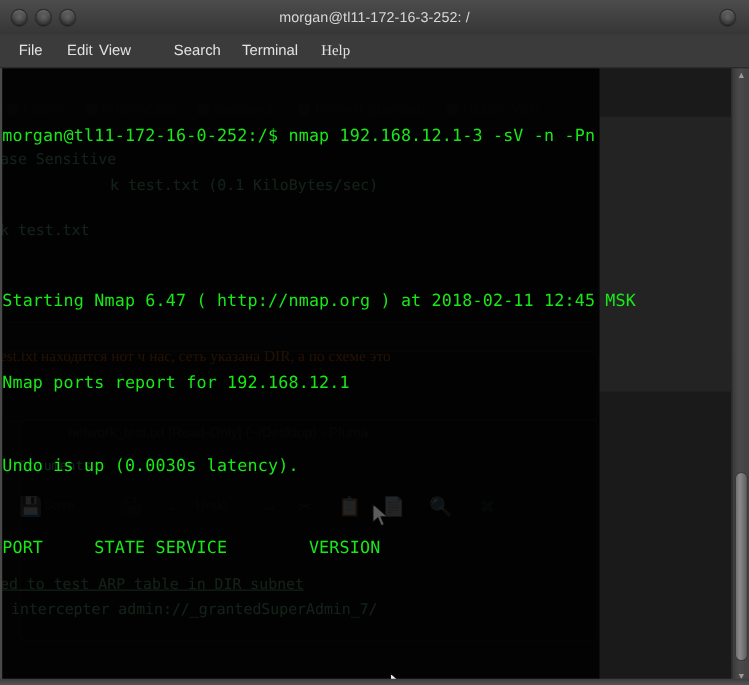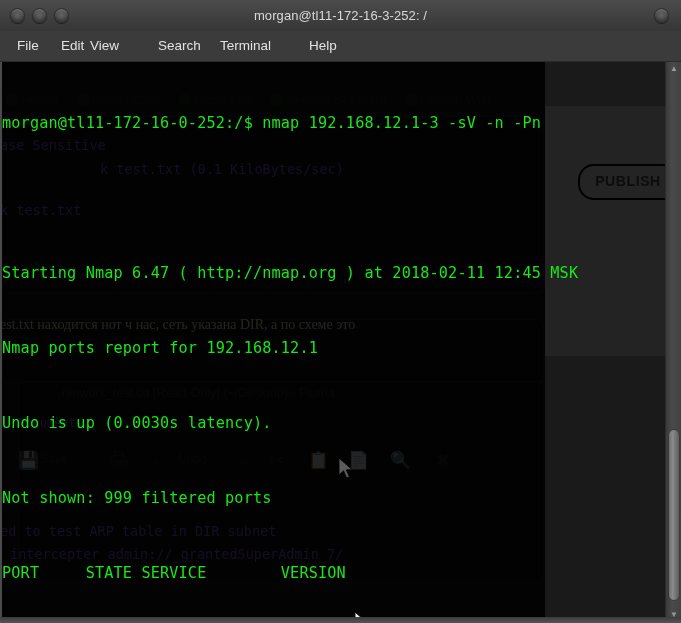--- a/index.html
+++ b/index.html
@@ -124,27 +124,27 @@
     background: #242424;
   }
   .bg-text {
     position: absolute;
     white-space: nowrap;
     font-family: "Liberation Sans", sans-serif;
     color: #2e2e2e;
     font-size: 13px;
   }
   .bg-green {
-    color: #8b5cf6;
+    color: #86efac;
     font-family: "DejaVu Sans Mono", monospace;
     font-size: 13.5px;
     text-align: right;
   }
   .bg-ru {
-    color: #fef9c3;
+    color: #f97316;
     font-family: "Liberation Serif", serif;
     font-size: 14px;
   }
   .bg-bookmarks {
     color: #262626;
     font-size: 13px;
   }
   .bg-bookmarks span.bm {
     margin-right: 19px;
   }
@@ -278,39 +278,38 @@
   }
 </style>
 </head>
 <body>
 
 <div id="window">
 
   <div id="bg-layer">
 
     <div id="bg-panel-right"></div>
-    <div id="bg-publish">PUBLISH</div>
 
     <div class="bg-text bg-bookmarks" style="left:6px; top:31px;">
       <span class="bm"><span class="bg-icon"></span><span>Forum</span></span><span class="bm"><span class="bg-icon"></span><span>FrozenChat</span></span><span class="bm"><span class="bg-icon"></span><span>Exploit-db</span></span><span class="bm"><span class="bg-icon"></span><span>Pentest Standard</span></span><span class="bm"><span class="bg-icon"></span><span>Hidden Wiki</span></span>
     </div>
 
     <div class="bg-frame" style="left:2px; top:55px; width:540px; height:175px;"></div>
     <div class="bg-frame" style="left:2px; top:258px; width:540px; height:62px;"></div>
     <div class="bg-frame" style="left:18px; top:320px; width:524px; height:200px;"></div>
 
     <div id="bg-pluma">network_test.txt [Read-Only] (~/Desktop) - Pluma</div>
 
     <div class="bg-text bg-green" style="left:100px; top:100px;">k test.txt (0.1 KiloBytes/sec)</div>
     <div class="bg-text bg-green" style="left:0px; top:141px;">k test.txt</div>
     <div class="bg-text bg-green" style="left:0px; top:76px;">ase Sensitive</div>
 
     <div class="bg-text bg-ru" style="left:0px; top:256px;">est.txt находится нот ч нас, сеть указана DIR, а по схеме это</div>
 
-    <div class="bg-text bg-green" style="left:0px; top:462px;">ed to test ARP table in DIR subnet</div>
+    <div class="bg-text bg-green" style="left:0px; top:462px;text-decoration:underline;">ed to test ARP table in DIR subnet</div>
     <div class="bg-text bg-green" style="left:10px; top:485px;">intercepter admin://_grantedSuperAdmin_7/</div>
 
     <div id="bg-toolbar">
       <span class="tb-g" style="left:0px;  top:4px;">💾</span>
       <span class="tb-g" style="left:22px; top:6px; font-size:12px;">Save</span>
       <span class="tb-g" style="left:90px; top:4px;">🖨</span>
       <span class="tb-g" style="left:132px;top:4px;">←</span>
       <span class="tb-g" style="left:160px;top:6px; font-size:12px;">Undo</span>
       <span class="tb-g" style="left:218px;top:4px;">→</span>
       <span class="tb-g" style="left:252px;top:4px;">✂</span>
@@ -323,21 +322,20 @@
   </div>
 
   <div id="terminal">
     <div id="term-bg"></div>
     <div id="term-lines">
       <div class="tline">morgan@tl11-172-16-0-252:/$ nmap 192.168.12.1-3 -sV -n -Pn</div>
       <div class="tline blank"></div>
       <div class="tline">Starting Nmap 6.47 ( http://nmap.org ) at 2018-02-11 12:45 MSK</div>
       <div class="tline">Nmap ports report for 192.168.12.1</div>
       <div class="tline">Undo is up (0.0030s latency).</div>
-      <div class="tline">Not shown: 999 filtered ports</div>
       <div class="tline">PORT     STATE SERVICE        VERSION</div>
       
       
       
       
       
       
       
       
       
@@ -381,16 +379,16 @@
     <div id="title-text">morgan@tl11-172-16-3-252: /</div>
     <div class="winbtn" id="btn-right"></div>
   </div>
 
   <div id="menubar">
     <div class="menuitem" style="left:8px;">File</div>
     <div class="menuitem" style="left:52px;">Edit</div>
     <div class="menuitem" style="left:81px;">View</div>
     <div class="menuitem" style="left:211px;">Terminal</div>
     <div class="menuitem" style="left:149px;">Search</div>
-    <div class="menuitem" style="left:300px;">Help</div>
+    <div class="menuitem" style="left:283px;font-family:Liberation Serif, serif;">Help</div>
   </div>
 
 </div>
 
 </body></html>

